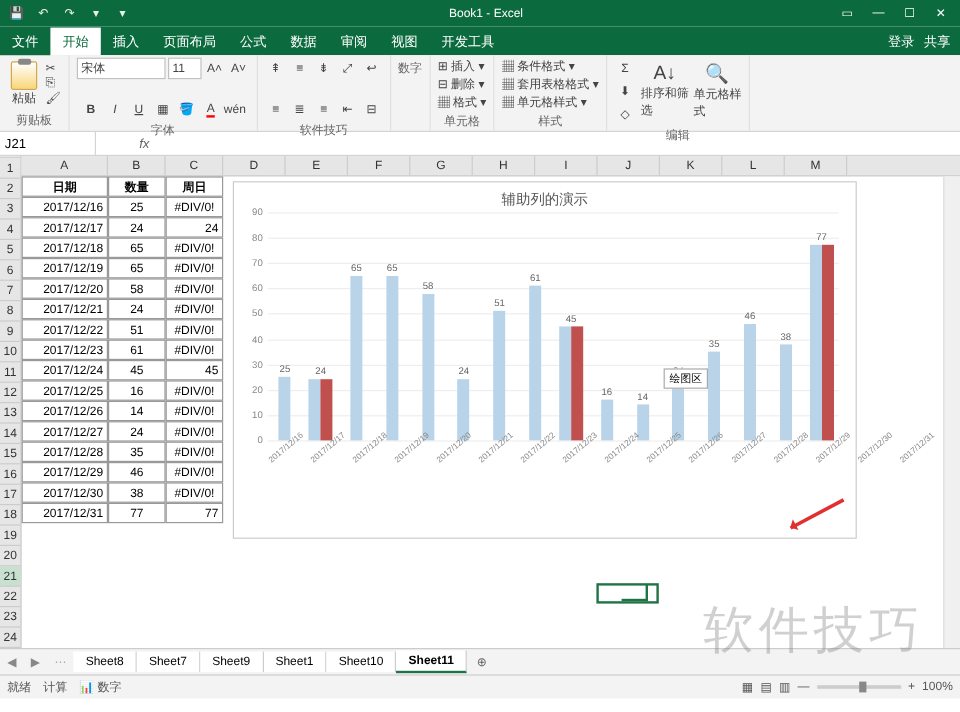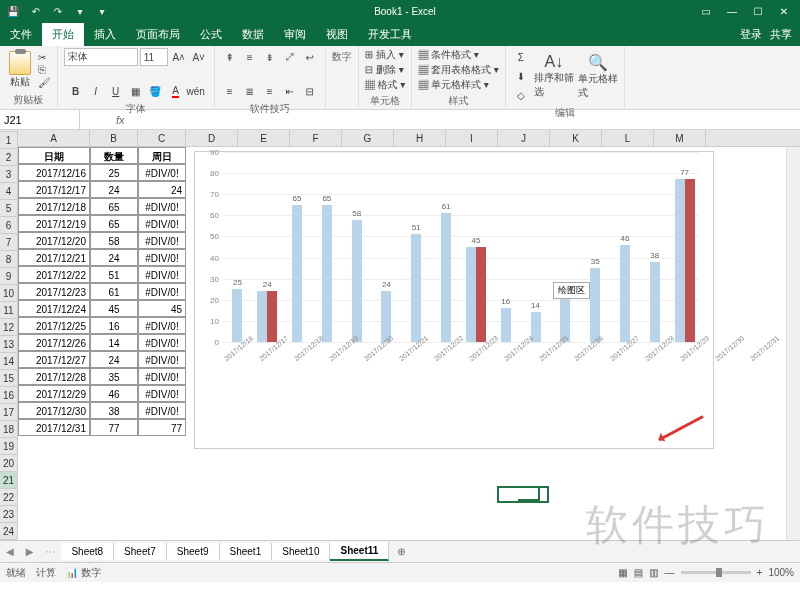--- a/index.html
+++ b/index.html
@@ -311,20 +311,21 @@
           <div class="cell bordered" style="left: 0px; top: 255px; width: 72px; height: 17px; text-align: right;">2017/12/30</div>
           <div class="cell bordered num" style="left: 72px; top: 255px; width: 48px; height: 17px;">38</div>
           <div class="cell bordered" style="left: 120px; top: 255px; width: 48px; height: 17px; text-align: center;">#DIV/0!</div>
           <div class="cell bordered" style="left: 0px; top: 272px; width: 72px; height: 17px; text-align: right;">2017/12/31</div>
           <div class="cell bordered num" style="left: 72px; top: 272px; width: 48px; height: 17px;">77</div>
           <div class="cell bordered" style="left: 120px; top: 272px; width: 48px; height: 17px; text-align: right;">77</div>
         </div>
       <div class="active-cell" id="active" style="left: 479px; top: 339px; width: 52px; height: 17px;"></div>
 
       <div class="chart" id="chart" style="left: 176px; top: 4px; width: 520px; height: 298px;">
+        <div class="chart-title">辅助列的演示</div>
         <div class="chart-plot" id="plot">
           <div class="y-axis" id="yaxis">
               <div class="y-tick" style="top: 190px;">0</div>
               <div class="y-tick" style="top: 168.889px;">10</div>
               <div class="y-tick" style="top: 147.778px;">20</div>
               <div class="y-tick" style="top: 126.667px;">30</div>
               <div class="y-tick" style="top: 105.556px;">40</div>
               <div class="y-tick" style="top: 84.4444px;">50</div>
               <div class="y-tick" style="top: 63.3333px;">60</div>
               <div class="y-tick" style="top: 42.2222px;">70</div>

